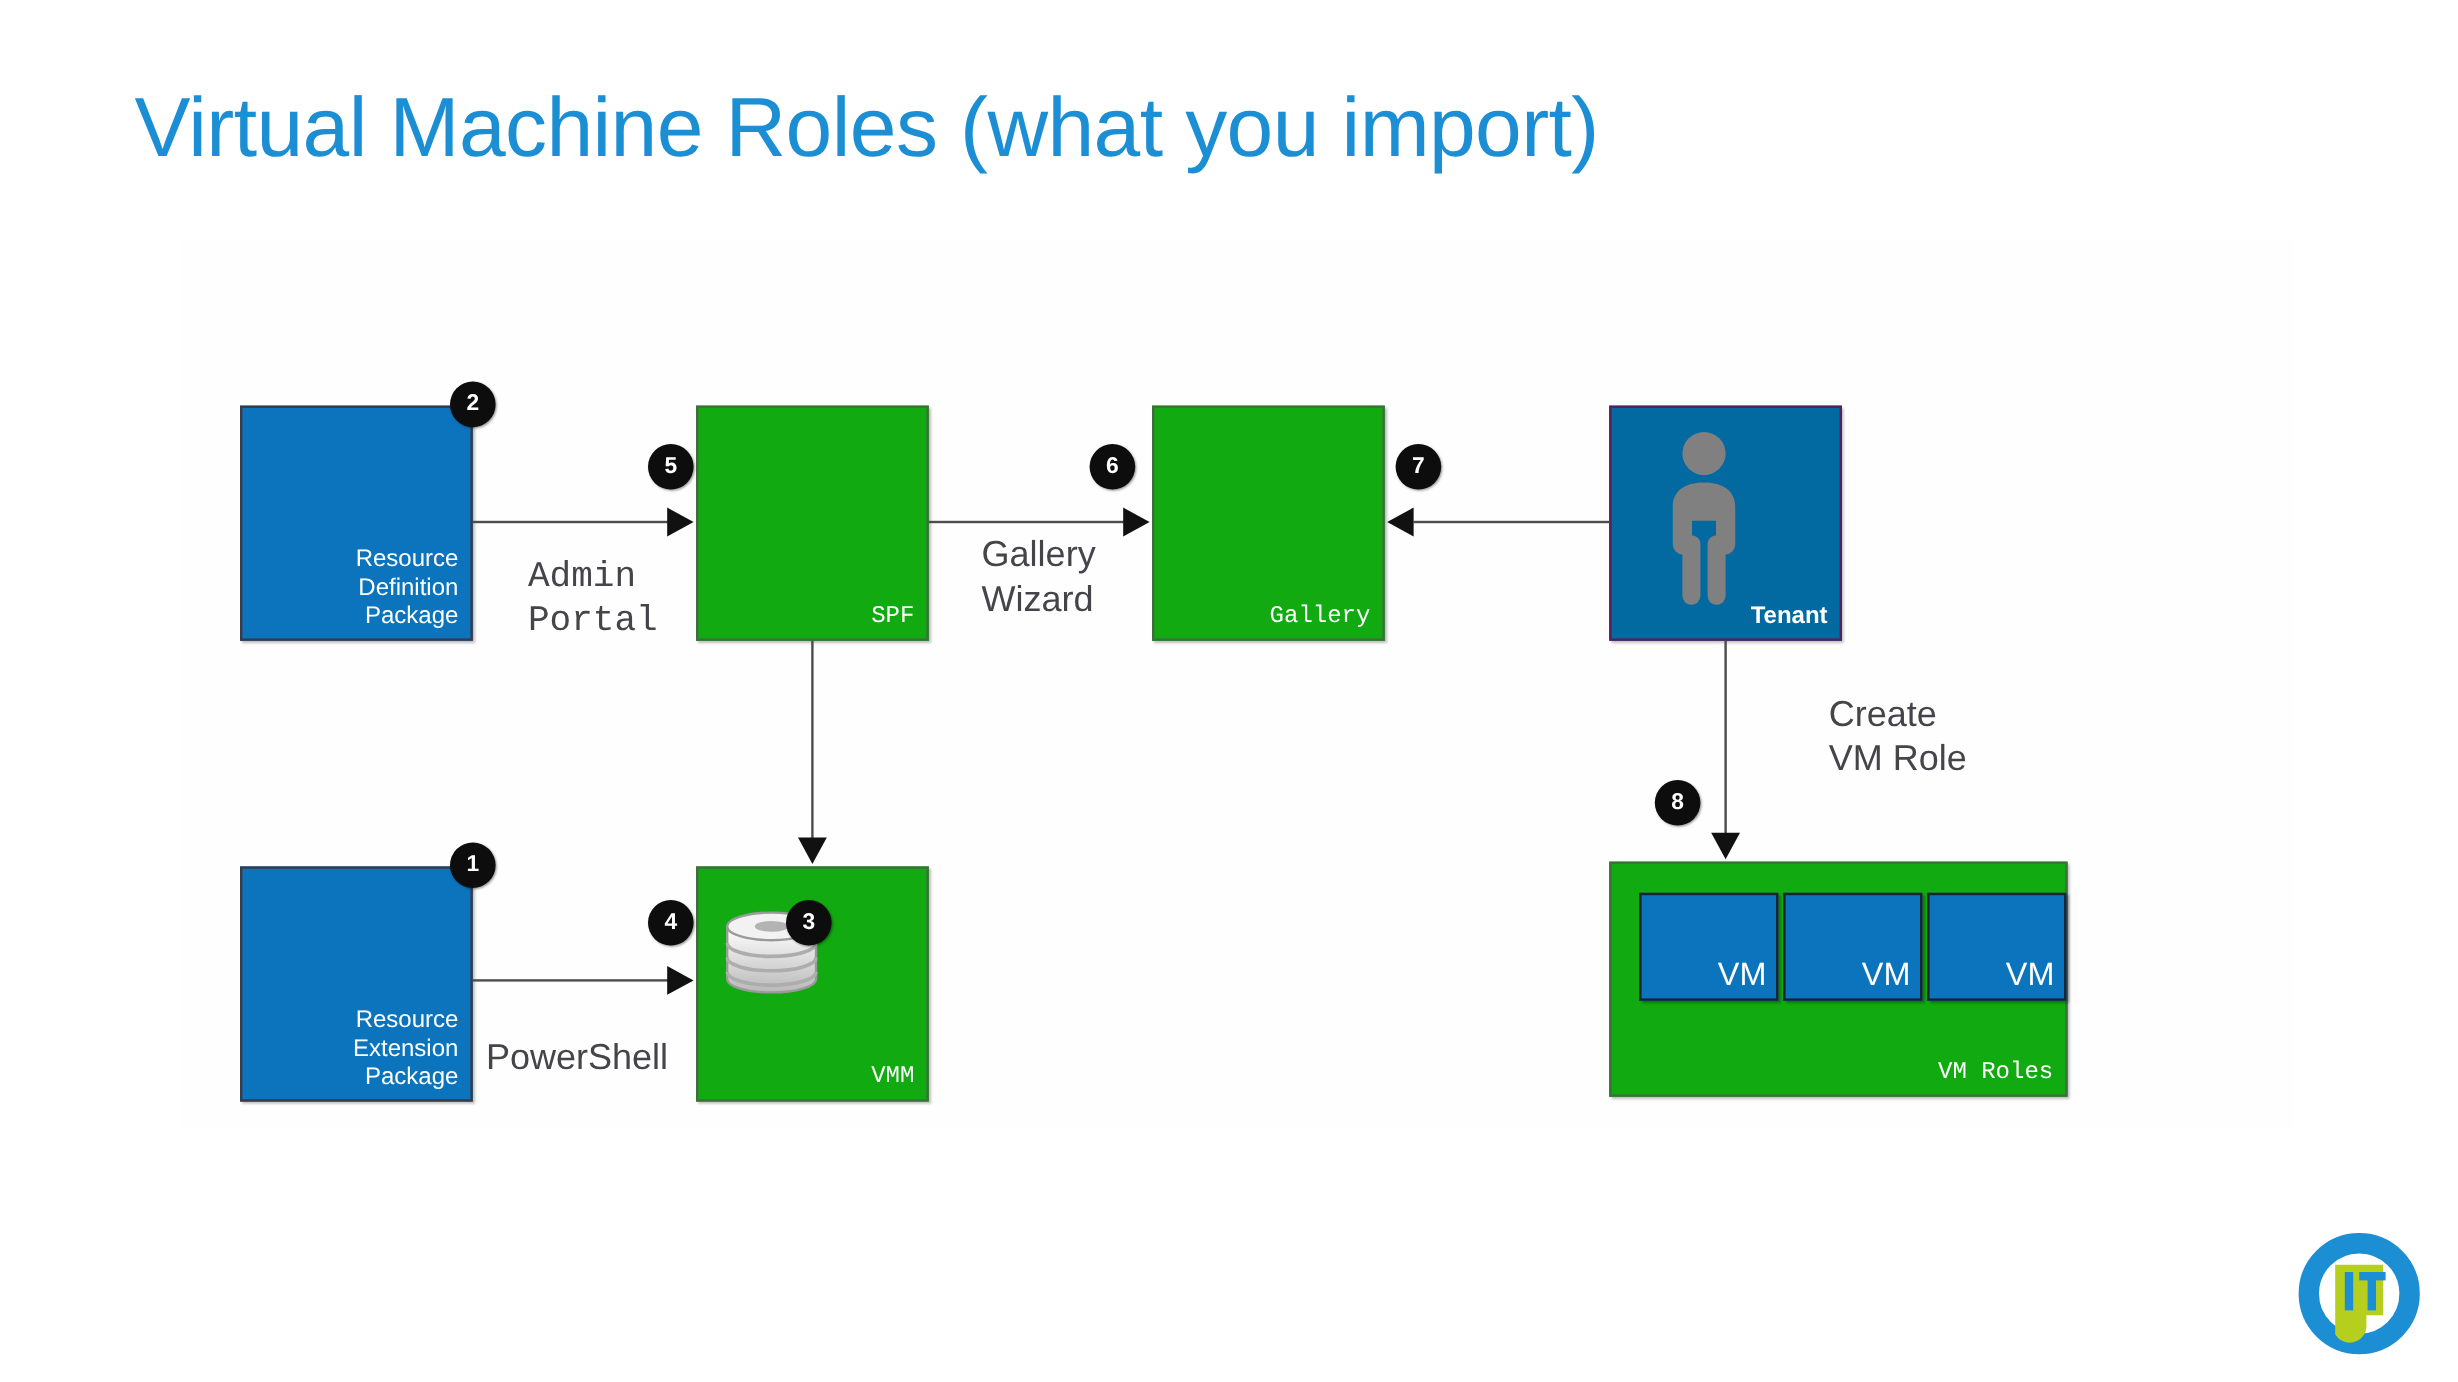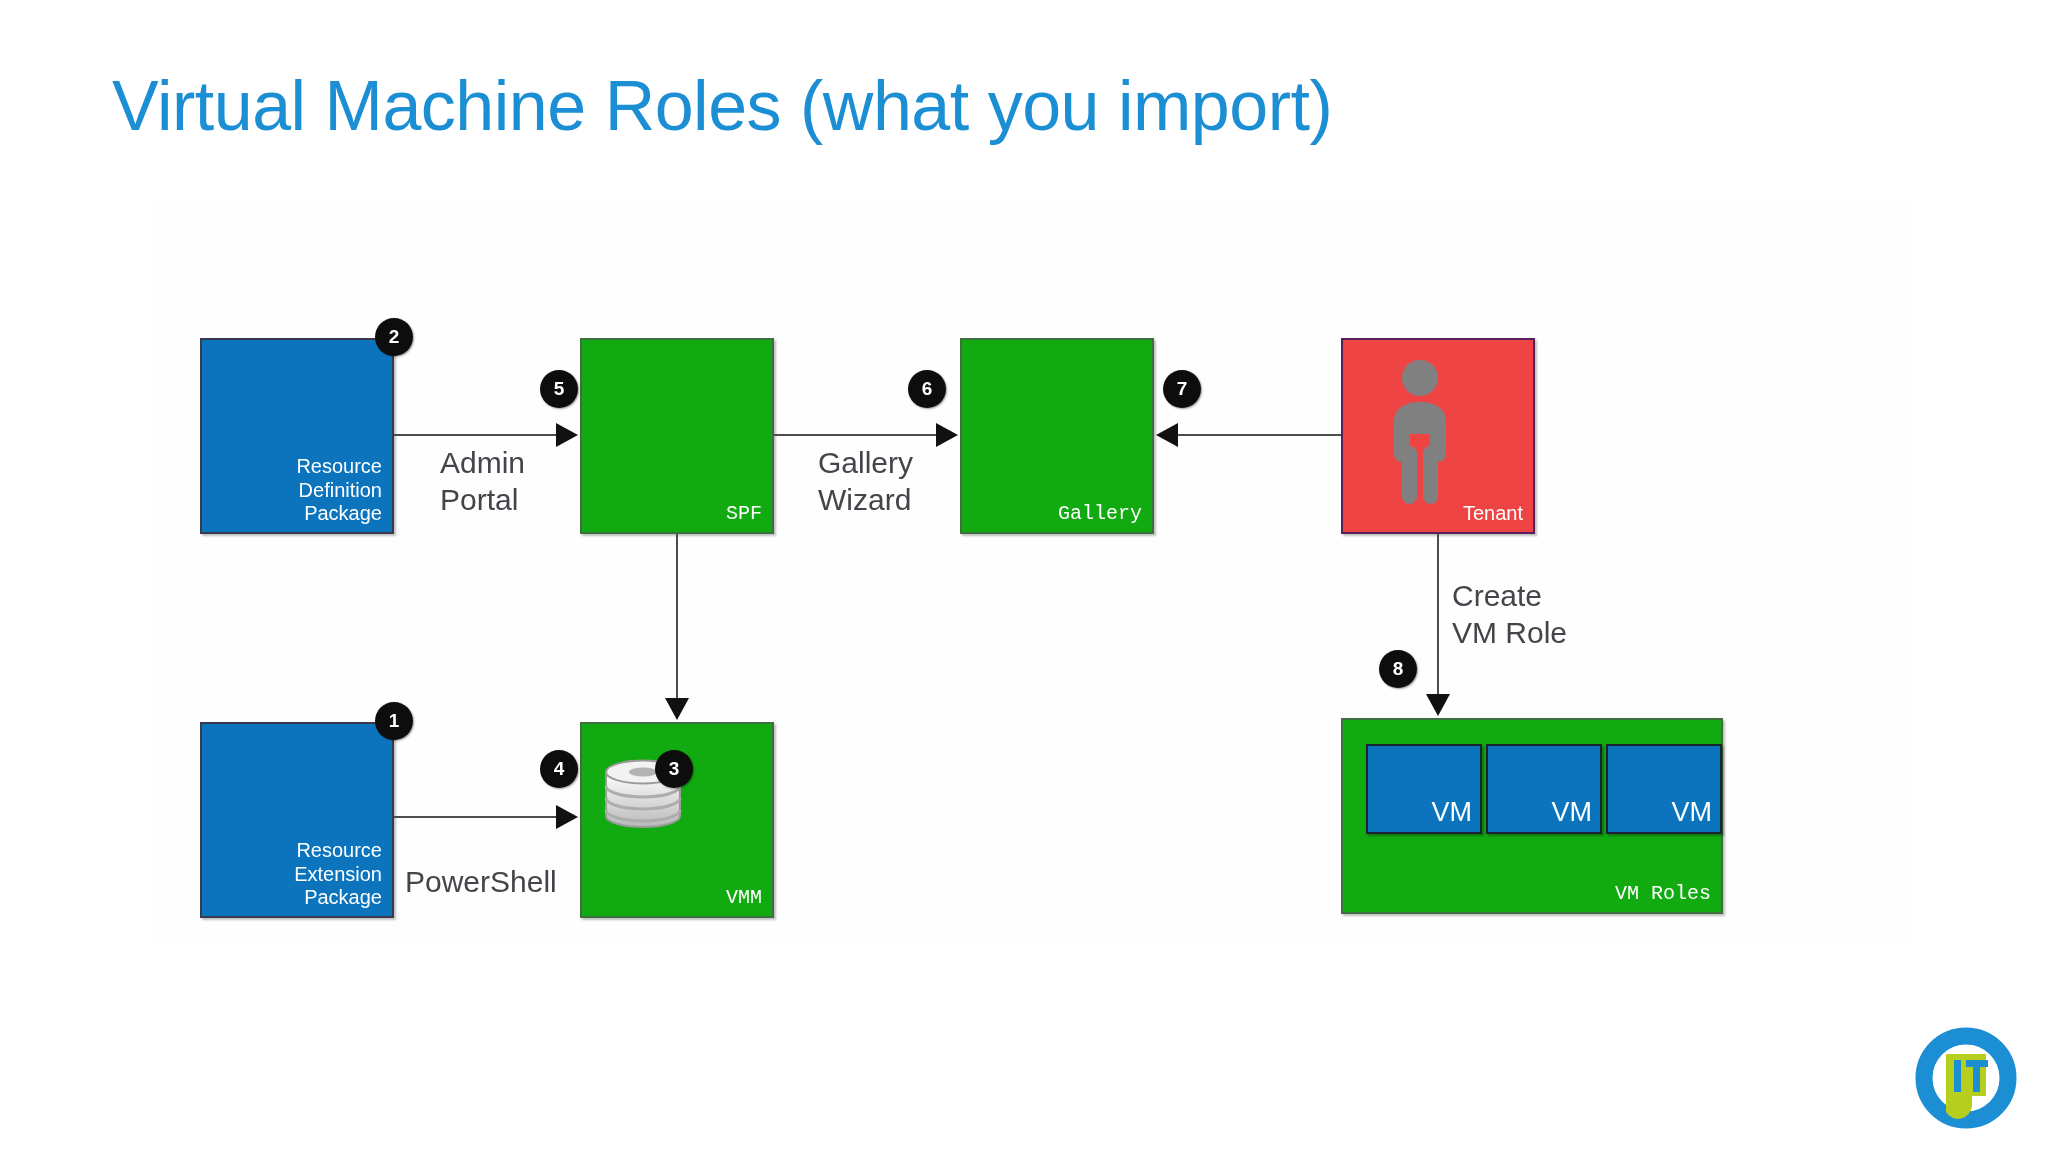--- a/index.html
+++ b/index.html
@@ -51,21 +51,21 @@
     right: 10px;
     bottom: 6px;
     color: #ffffff;
     font-size: 20px;
     line-height: 1.18;
     text-align: right;
     white-space: pre-line;
   }
   .blue   { background: #0b74bd; }
   .green  { background: #11aa11; border-color: #3f6f3f; font-family: Liberation Mono, monospace; }
-  .purple { background: #ef4444; border-color: #55215a; }
+  .purple { background: #0369a1; border-color: #55215a; font-weight: bold; }
 
   
   .badge {
     position: absolute;
     width: 38px;
     height: 38px;
     border-radius: 50%;
     background: #0d0d0d;
     color: #ffffff;
     font-size: 19px;
@@ -230,21 +230,21 @@
 </div>
 <div class="vm-box" style="left:1486px; top:744px; width:116px; height:90px;">
   <div class="vm-label">VM</div>
 </div>
 <div class="vm-box" style="left:1606px; top:744px; width:116px; height:90px;">
   <div class="vm-label">VM</div>
 </div>
 
 <div class="hline" style="left:394px; top:434px; width:164px;"></div>
 <div class="arrow-right" style="left:556px; top:423px;"></div>
-<div class="edge-label" style="left:440px; top:445px;">Admin
+<div class="edge-label" style="left:440px; top:463px;font-family:Liberation Mono, monospace;">Admin
 Portal</div>
 <div class="badge" style="left:540px; top:370px;">5</div>
 
 <div class="hline" style="left:394px; top:816px; width:164px;"></div>
 <div class="arrow-right" style="left:556px; top:805px;"></div>
 <div class="edge-label" style="left:405px; top:864px;">PowerShell</div>
 <div class="badge" style="left:540px; top:750px;">4</div>
 
 <div class="hline" style="left:774px; top:434px; width:164px;"></div>
 <div class="arrow-right" style="left:936px; top:423px;"></div>
@@ -254,21 +254,21 @@
 
 <div class="hline" style="left:1178px; top:434px; width:163px;"></div>
 <div class="arrow-left" style="left:1156px; top:423px;"></div>
 <div class="badge" style="left:1163px; top:370px;">7</div>
 
 <div class="vline" style="left:676px; top:534px; height:166px;"></div>
 <div class="arrow-down" style="left:665px; top:698px;"></div>
 
 <div class="vline" style="left:1437px; top:534px; height:162px;"></div>
 <div class="arrow-down" style="left:1426px; top:694px;"></div>
-<div class="edge-label" style="left:1452px; top:578px;">Create
+<div class="edge-label" style="left:1524px; top:578px;">Create
 VM Role</div>
 <div class="badge" style="left:1379px; top:650px;">8</div>
 
 <div id="logo">
   <svg width="108" height="108" viewBox="0 0 108 108">
     <circle cx="54" cy="54" r="42" fill="none" stroke="#1c8ed4" stroke-width="17"></circle>
     <path d="M34 30 h40 v42 h-14 v10 a14 14 0 0 1 -26 6 z" fill="#b6cf1e"></path>
     <rect x="42" y="36" width="7" height="32" fill="#1c8ed4"></rect>
     <rect x="54" y="36" width="22" height="7" fill="#1c8ed4"></rect>
     <rect x="61" y="36" width="7" height="32" fill="#1c8ed4"></rect>

